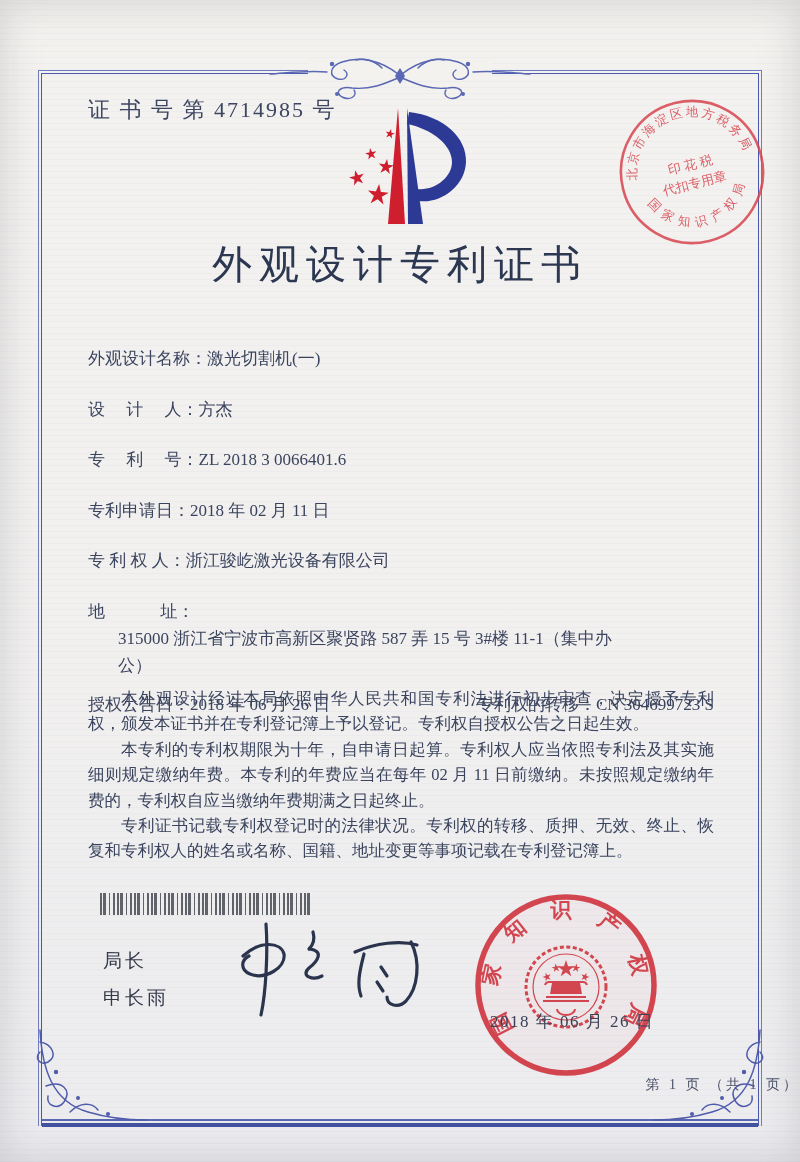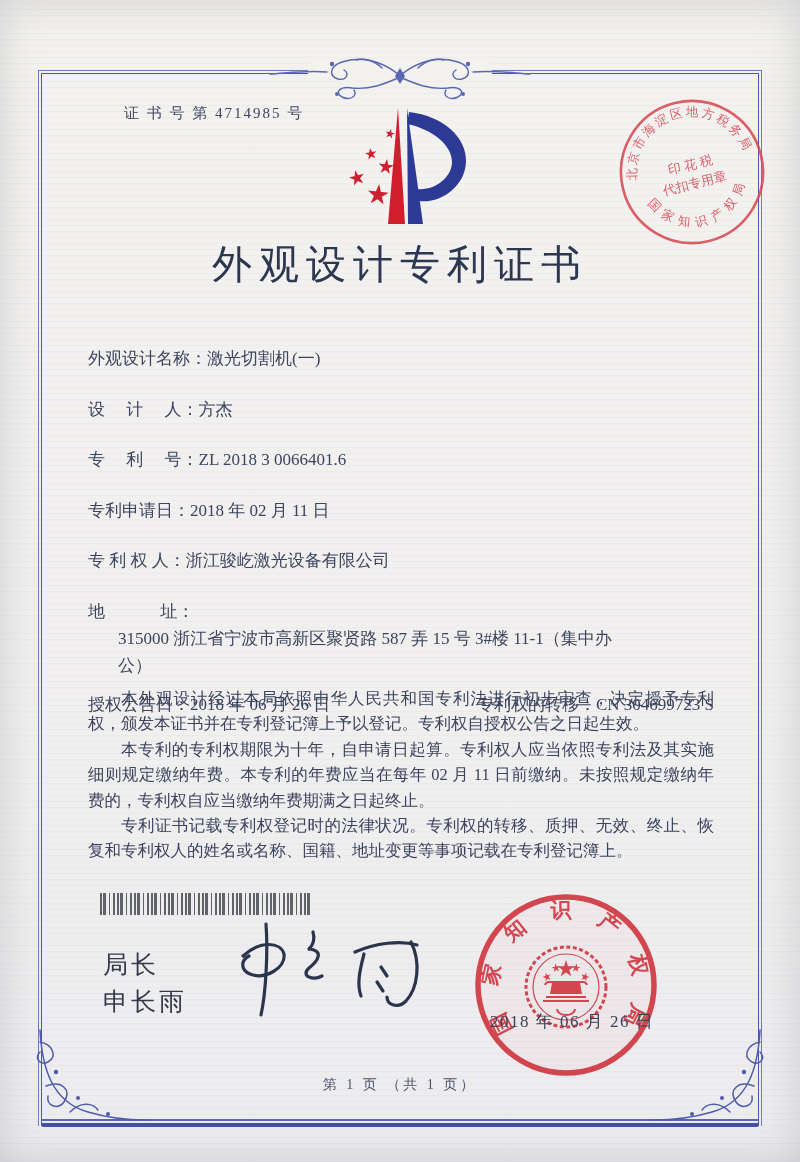--- a/index.html
+++ b/index.html
@@ -30,22 +30,22 @@
   .bottom-rule { position:absolute; left:42px; right:42px; top:1119px; }
   .bottom-rule .r1 { height:1.5px; background:#5a67b3; margin-bottom:2px; }
   .bottom-rule .r2 { height:4px;  background:#43529f; }
   .orn-mask { position:absolute; left:308px; top:63px; width:184px; height:14px; background:#f3f2ef; }
   .ornament-top { position:absolute; left:268px; top:48px; }
   .corner-orn { position:absolute; top:1028px; }
   .corner-orn.left { left:30px; }
   .corner-orn.right { right:30px; transform:scaleX(-1); }
   
   .cert-no {
-    position:absolute; left:88px; top:104px;
-    font-size:15px; letter-spacing:2px; color:#3d4660;margin-left:36px;
+    position:absolute; left:88px; top:95px;
+    font-size:22px; letter-spacing:2px; color:#3d4660;
   }
   .logo { position:absolute; left:328px; top:106px; }
   .tax-stamp { position:absolute; left:612px; top:92px; transform:rotate(-14deg); opacity:.85; }
   .doc-title {
     position:absolute; left:0; top:237px; width:800px; text-align:center;
     font-size:40px; font-weight:normal; letter-spacing:7px; color:#2c3752;
   }
   
   .fields { position:absolute; left:88px; top:345px; width:626px; color:#3b445e; font-size:17px; }
   .field-row { margin-bottom:23.5px; line-height:27px; white-space:nowrap; }
@@ -65,32 +65,32 @@
   .barcode {
     position:absolute; left:100px; top:893px; width:212px; height:22px; opacity:.8;
     background:repeating-linear-gradient(90deg,
       #3d4048 0 2px, transparent 2px 3px,
       #3d4048 3px 6px, transparent 6px 9px,
       #3d4048 9px 10px, transparent 10px 13px,
       #3d4048 13px 15px, transparent 15px 17px);
   }
   .sig-title, .sig-name {
     position:absolute; left:103px; color:#33394a;
-    font-family:"Liberation Sans","DejaVu Sans",sans-serif; font-size:25px; letter-spacing:3px;
+    font-family:"Liberation Sans","DejaVu Sans",sans-serif; font-size:19px; letter-spacing:3px;
   }
   .sig-title { top:948px; }
   .sig-name  { top:985px; }
   .signature-svg { position:absolute; left:205px; top:912px; }
   .office-seal { position:absolute; left:466px; top:885px; opacity:.88; }
   .seal-date {
     position:absolute; left:490px; top:1010px; z-index:5;
     font-size:17px; letter-spacing:1.5px; color:#3a4156;
   }
   .footer {
-    position:absolute; left:0; top:1076px; width:800px; text-align:center;
+    position:absolute; left:0; top:1076px; width:800px; text-align:right;
     font-size:14px; letter-spacing:3px; color:#4a5268;
   }
 </style>
 </head>
 <body>
 
 <div class="paper">
 
   <div class="frame-outer">
     <div class="frame-inner"></div>

